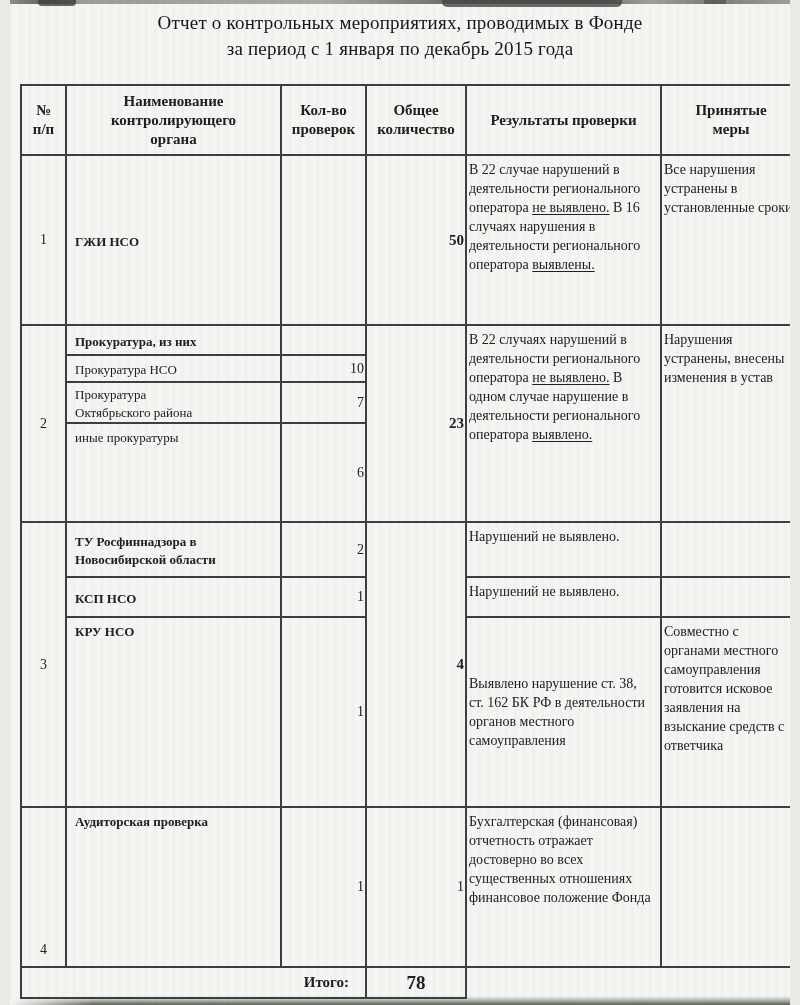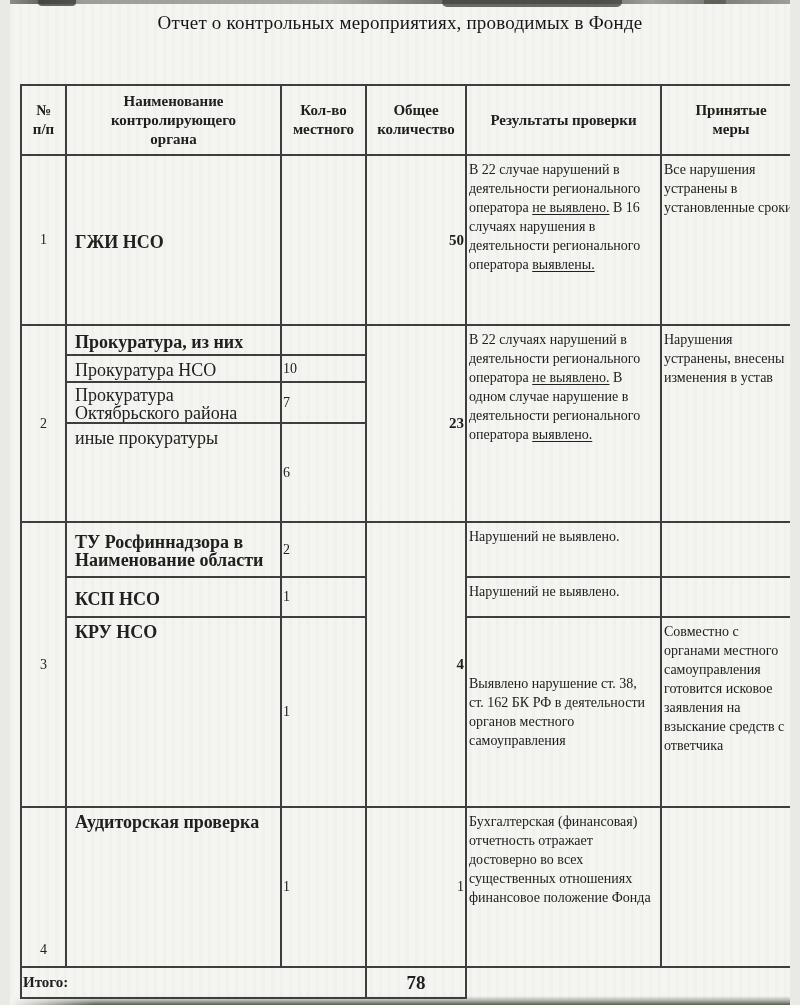--- a/index.html
+++ b/index.html
@@ -78,67 +78,68 @@
     vertical-align: middle;
     line-height: 19px;
     padding: 2px;
   }
   .pre { white-space: pre-line; }
   .u { text-decoration: underline; text-underline-offset: 2px; }
   .bold { font-weight: bold; }
 
   .numc { text-align: center; vertical-align: middle; font-size: 14px; }
   .numc.bottom { vertical-align: bottom; padding-bottom: 8px; }
-  .name { padding: 3px 6px 0 8px; vertical-align: middle; font-size: 18px; line-height: 18px; }
+  .name { padding: 3px 6px 0 8px; vertical-align: middle; font-size: 13px; line-height: 18px; }
   .name.top { vertical-align: top; padding-top: 5px; }
-  .cnt { text-align: left; vertical-align: middle; font-size: 14px; }
+  .cnt { text-align: right; vertical-align: middle; font-size: 14px; }
   .tot { text-align: right; vertical-align: middle; font-size: 15px; font-weight: bold; }
   .tot.normal { font-weight: normal; font-size: 14px; }
   .res, .mea { padding: 4px 6px 4px 2px; vertical-align: top; line-height: 19px; font-size: 14px; }
   .res.mid { vertical-align: middle; }
-  .itogo-label { text-align: left; padding-right: 8px; vertical-align: middle;
+  .itogo-label { text-align: right; padding-right: 16px; vertical-align: middle;
     font-weight: bold; font-size: 15px; }
   .itogo-val { text-align: center; vertical-align: middle; font-weight: bold; font-size: 19px; }
   .noborder { border: none !important; }
 </style>
 </head>
 <body>
 
 <div class="page">
 
   <div class="scan-top"></div>
   <div class="smudge-a"></div>
   <div class="smudge-b"></div>
   <div class="smudge-c"></div>
   <div class="edge-mark"></div>
   <div class="scan-bottom"></div>
 
   <h1 class="title">
     <span>Отчет о контрольных мероприятиях, проводимых в Фонде</span><br>
+    <span>за период с 1 января по декабрь 2015 года</span>
   </h1>
 
   <table class="report">
     <colgroup>
       <col style="width:45px">
         <col style="width:215px">
         <col style="width:85px">
       <col style="width:100px">
         <col style="width:195px">
         <col style="width:140px">
     </colgroup>
 
     <tbody>
         <tr style="height:70px">
       <th class="pre">№
 п/п</th>
       <th class="pre">Наименование
 контролирующего
 органа</th>
       <th class="pre">Кол-во
-местного</th>
+проверок</th>
       <th class="pre">Общее
 количество</th>
       <th>Результаты проверки</th>
       <th class="pre">Принятые
 меры</th>
     </tr>
 
     <tr style="height:170px">
       <td class="numc">1</td>
       <td class="name bold">ГЖИ НСО</td>
@@ -166,21 +167,21 @@
       <td class="cnt">7</td>
     </tr>
     <tr style="height:99px">
       <td class="name top">иные прокуратуры</td>
       <td class="cnt">6</td>
     </tr>
 
     <tr style="height:55px">
       <td class="numc" rowspan="3">3</td>
       <td class="name bold pre">ТУ Росфиннадзора в
-Наименование области</td>
+Новосибирской области</td>
       <td class="cnt">2</td>
       <td class="tot" rowspan="3">4</td>
       <td class="res">Нарушений не выявлено.</td>
       <td class="mea"></td>
     </tr>
     <tr style="height:40px">
       <td class="name bold">КСП НСО</td>
       <td class="cnt">1</td>
       <td class="res">Нарушений не выявлено.</td>
       <td class="mea"></td>

